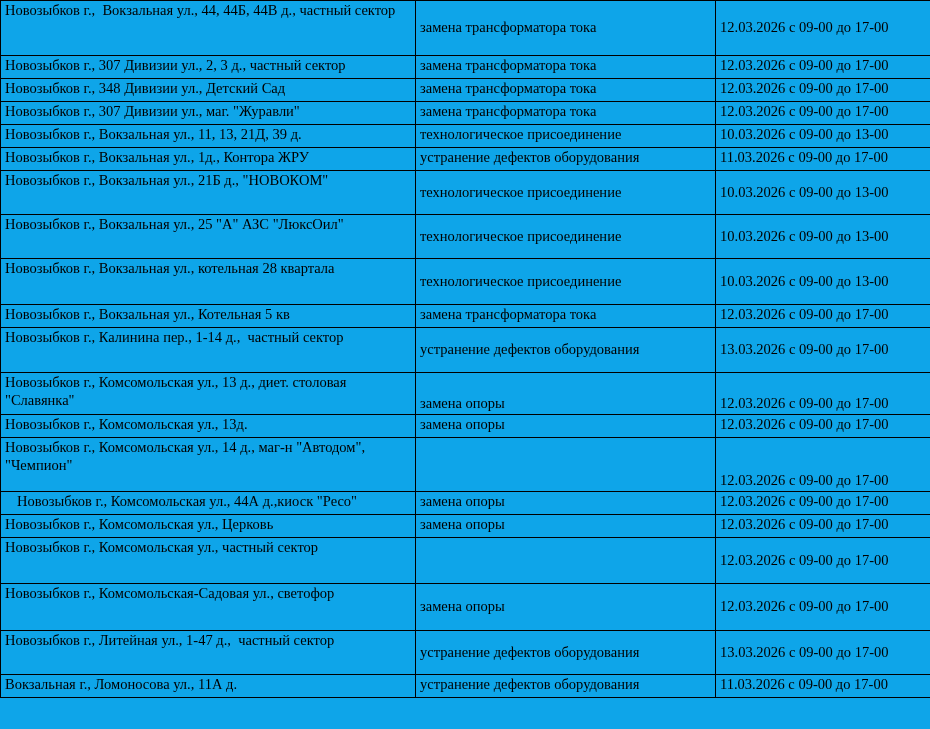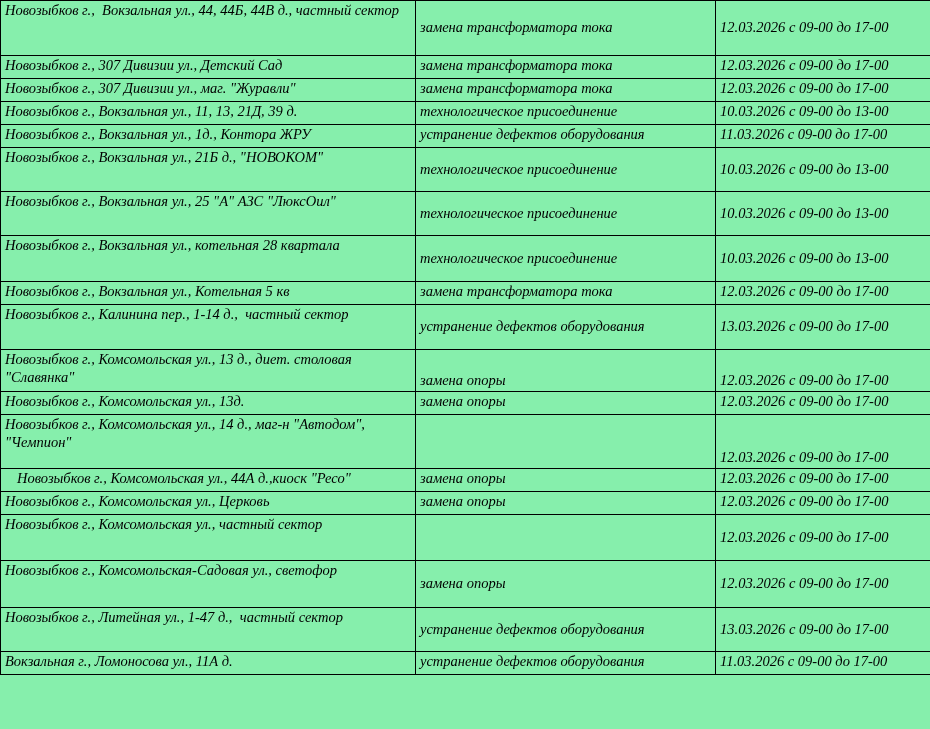--- a/index.html
+++ b/index.html
@@ -9,22 +9,21 @@
   }
   body {
     font-family: "Liberation Serif", serif;
     color: #000000;
   }
   .page {
     width: 930px;
     height: 729px;
     position: relative;
     overflow: hidden;
-    background: #86efac;
-    font-style: italic;
+    background: #0ea5e9;
   }
   table.outage-table {
     border-collapse: collapse;
     width: 930px;
     table-layout: fixed;
   }
   table.outage-table td {
     border: 1px solid #000000;
     vertical-align: top;
     padding: 1px 4px 1px 4px;
@@ -54,21 +53,26 @@
       <col class="c-reason">
       <col class="c-period">
     </colgroup>
     <tbody>
         <tr>
           <td class="address" style="height: 52px;">Новозыбков г.,  Вокзальная ул., 44, 44Б, 44В д., частный сектор</td>
           <td class="reason" style="vertical-align: middle;">замена трансформатора тока</td>
           <td class="period" style="vertical-align: middle;">12.03.2026 с 09-00 до 17-00</td>
         </tr>
         <tr>
-          <td class="address" style="height: 20px;">Новозыбков г., 307 Дивизии ул., Детский Сад</td>
+          <td class="address" style="height: 20px;">Новозыбков г., 307 Дивизии ул., 2, 3 д., частный сектор</td>
+          <td class="reason" style="vertical-align: top;">замена трансформатора тока</td>
+          <td class="period" style="vertical-align: top;">12.03.2026 с 09-00 до 17-00</td>
+        </tr>
+        <tr>
+          <td class="address" style="height: 20px;">Новозыбков г., 348 Дивизии ул., Детский Сад</td>
           <td class="reason" style="vertical-align: top;">замена трансформатора тока</td>
           <td class="period" style="vertical-align: top;">12.03.2026 с 09-00 до 17-00</td>
         </tr>
         <tr>
           <td class="address" style="height: 20px;">Новозыбков г., 307 Дивизии ул., маг. "Журавли"</td>
           <td class="reason" style="vertical-align: top;">замена трансформатора тока</td>
           <td class="period" style="vertical-align: top;">12.03.2026 с 09-00 до 17-00</td>
         </tr>
         <tr>
           <td class="address" style="height: 20px;">Новозыбков г., Вокзальная ул., 11, 13, 21Д, 39 д.</td>

